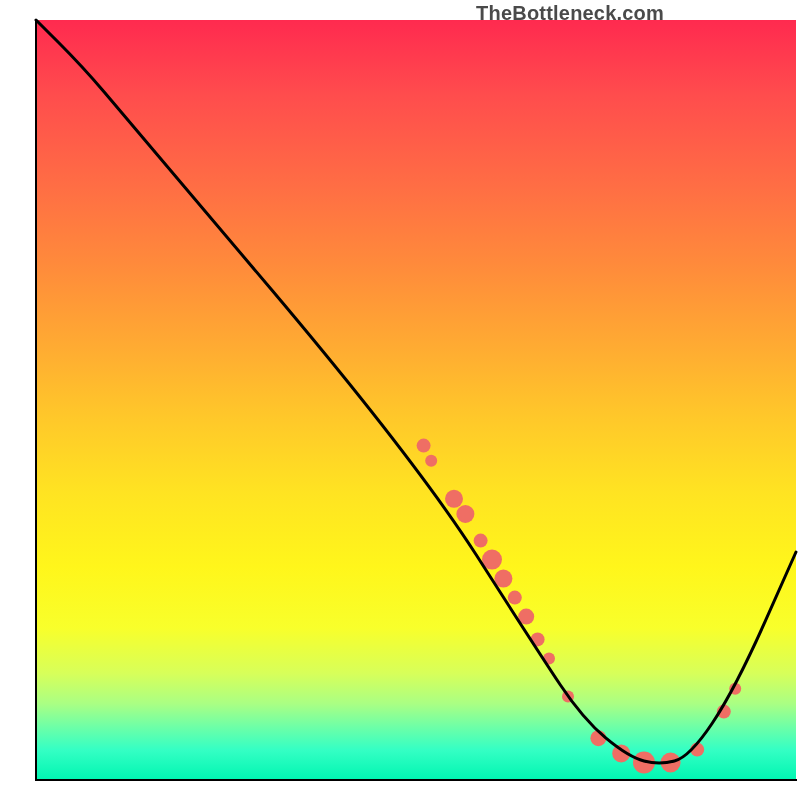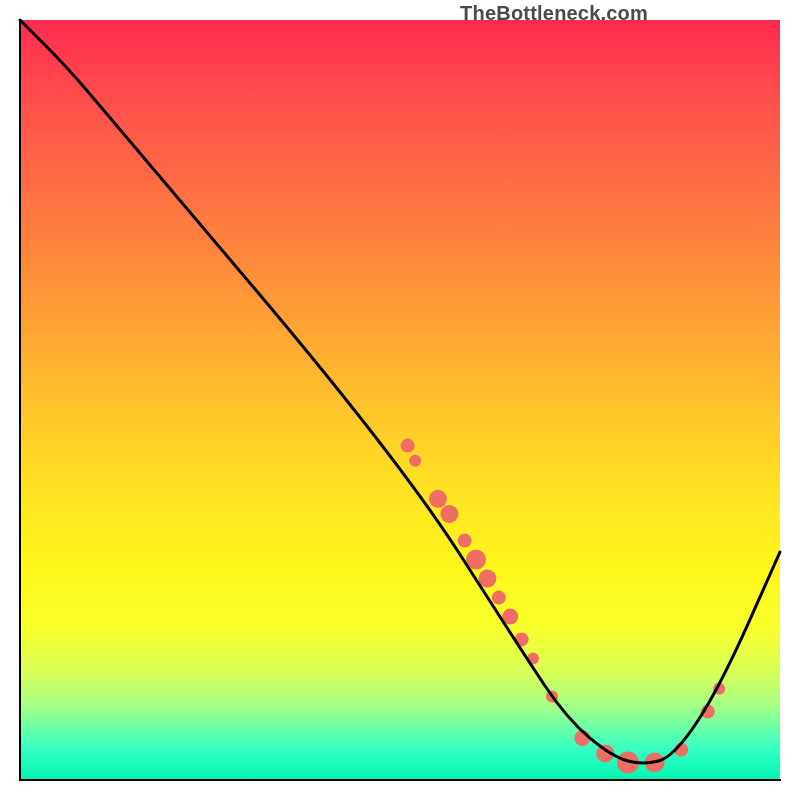--- a/index.html
+++ b/index.html
@@ -7,20 +7,21 @@
     padding: 0;
     width: 800px;
     height: 800px;
     overflow: hidden;
     font-family: Arial, Helvetica, sans-serif;
   }
   .chart-container {
     position: relative;
     width: 656px;
     height: 800px;
+    margin-left: 16px;
   }
   .gradient-bg {
     position: absolute;
     left: 20px;
     top: 20px;
     width: 760px;
     height: 760px;
     background: linear-gradient(to bottom,
       #ff2a4f 0%,
       #ff4d4d 10%,

